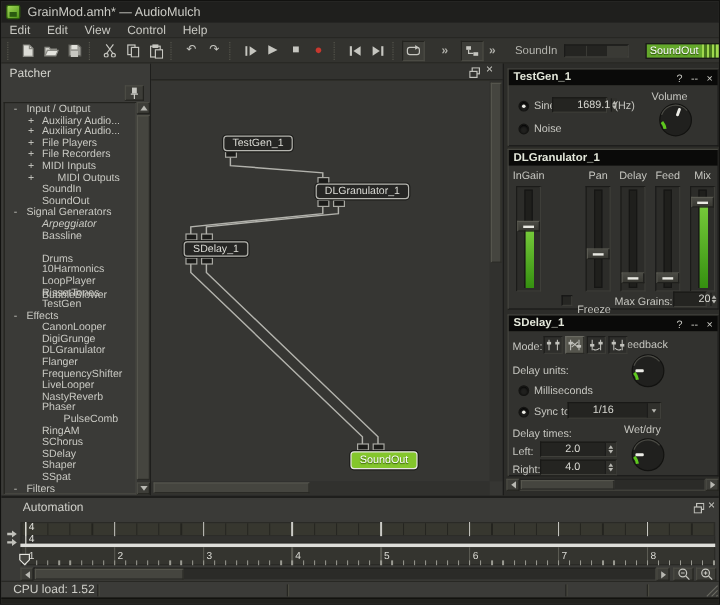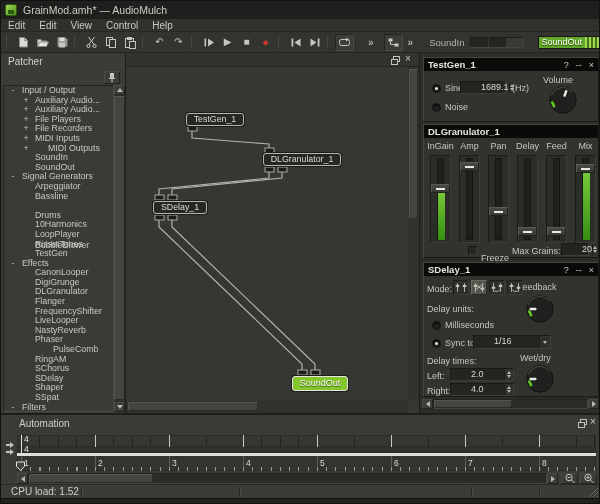--- a/index.html
+++ b/index.html
@@ -264,21 +264,21 @@
         <div class="trow">
           <span class="tg" style="left: 17px;"></span>
           <span class="tl" style="left: 31px;">SoundOut</span>
         </div>
         <div class="trow">
           <span class="tg" style="left: 4px;">-</span>
           <span class="tl" style="left: 18px;">Signal Generators</span>
         </div>
         <div class="trow">
           <span class="tg" style="left: 17px;"></span>
-          <span class="tl" style="left: 31px;">Arpeggiator</span>
+          <span class="tl" style="left: 31px; font-style: italic;">Arpeggiator</span>
         </div>
         <div class="trow">
           <span class="tg" style="left: 17px;"></span>
           <span class="tl" style="left: 31px;">Bassline</span>
         </div>
         <div class="trow">
           <span class="tg" style="left: 17px;"></span>
           <span class="tl" style="left: 31px; margin-top: 40px;">BubbleBlower</span>
         </div>
         <div class="trow">
@@ -462,27 +462,20 @@
       <div class="phead">
         <span>DLGranulator_1</span>
       </div>
       <div id="dlsliders">
           <div class="scol" style="left: 2px;">
             <div class="slabel">InGain</div>
             <div class="swell">
               <div class="sgroove"></div>
               <div class="sfill" style="top: 36px; bottom: 2px;"></div>
               <div class="shandle" style="top: 28px;"></div>
-            </div>
-          </div>
-          <div class="scol" style="left: 31px;">
-            <div class="slabel">Amp</div>
-            <div class="swell">
-              <div class="sgroove"></div>
-              <div class="shandle" style="top: 6px;"></div>
             </div>
           </div>
           <div class="scol" style="left: 60px;">
             <div class="slabel">Pan</div>
             <div class="swell">
               <div class="sgroove"></div>
               <div class="shandle" style="top: 51px;"></div>
             </div>
           </div>
           <div class="scol" style="left: 89px;">

